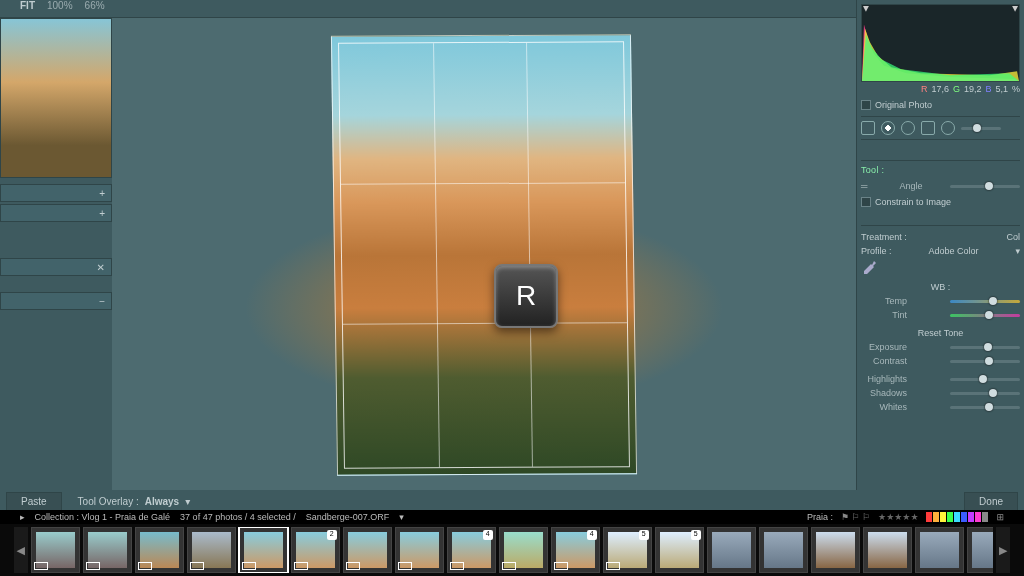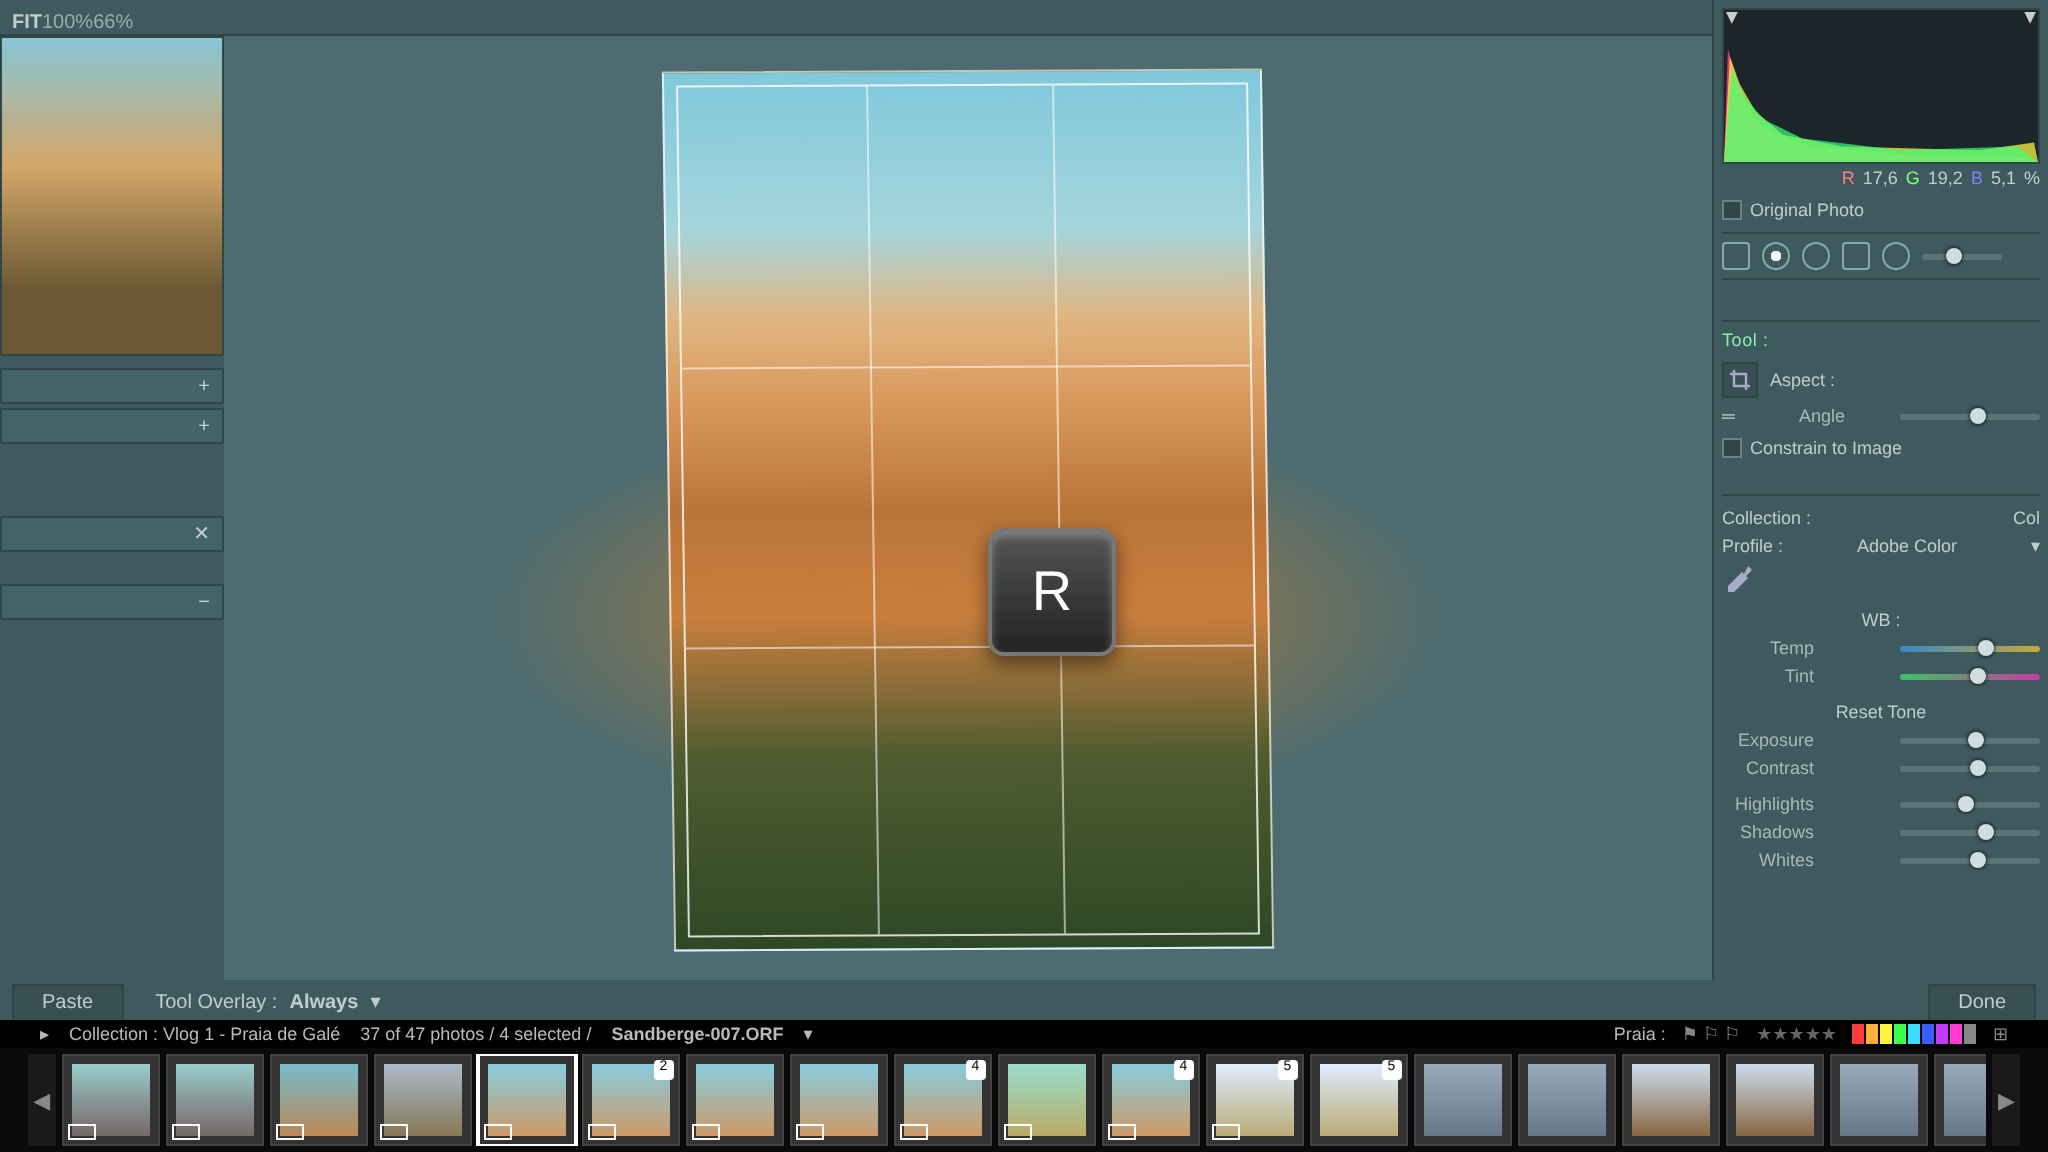--- a/index.html
+++ b/index.html
@@ -1,17 +1,17 @@
 <!DOCTYPE html>
 <html><head>
 <meta charset="utf-8">
 <style>
 * { box-sizing: border-box; margin: 0; padding: 0; font-family: -apple-system, "Segoe UI", sans-serif; }
 body { width: 1024px; height: 576px; background: #3e5a5f; color: #c0cdd0; font-size: 10px; overflow: hidden; position: relative; }
-.toolbar { height: 18px; display: flex; align-items: flex-end; padding: 0 6px; background: #3e5a5f; border-bottom: 1px solid #2f4548; }
+.toolbar { height: 18px; display: flex; align-items: flex-start; padding: 0 20px; background: #3e5a5f; border-bottom: 1px solid #2f4548; gap: 12px; }
 .left-panel { position: absolute; left: 0; top: 18px; width: 112px; height: 474px; background: #3e5a5f; }
 .nav-thumb { width: 112px; height: 160px; background: linear-gradient(180deg,#87c5d6 0%,#d4a76a 40%,#6b5832 80%); border: 1px solid #2f4548; }
 .pane-strip { margin-top: 6px; }
 .pane-btn { height: 18px; background: #42636a; border: 1px solid #2f4548; display: flex; align-items: center; justify-content: flex-end; padding: 0 6px; margin-bottom: 2px; cursor: pointer; }
 .canvas-area { position: absolute; left: 112px; top: 18px; right: 168px; height: 474px; background: #4d6b70; display: flex; align-items: center; justify-content: center; overflow: hidden; }
 .glow { position: absolute; width: 520px; height: 220px; background: radial-gradient(ellipse, rgba(255,140,20,0.6) 0%, rgba(255,140,20,0) 65%); top: 180px; }
 .photo { position: relative; width: 300px; height: 440px; transform: rotate(-0.8deg) skewY(0.5deg); border: 1px solid rgba(255,255,255,0.7); overflow: hidden; background: linear-gradient(180deg,#7fc8db 0%,#a5d5dc 18%,#e0b581 28%,#d9975a 38%,#b97538 50%,#c97e3e 62%,#4f5c30 78%,#2e4825 100%); }
 .crop-grid { position: absolute; inset: 6px; border: 1px solid rgba(255,255,255,0.8); }
 .crop-grid::before, .crop-grid::after { content: ""; position: absolute; background: rgba(255,255,255,0.55); }
 .crop-grid::before { left: 0; right: 0; top: 33%; height: 1px; box-shadow: 0 calc(100% + 0px) 0 rgba(255,255,255,0.55); }
@@ -127,43 +127,35 @@
     <div class="ticon"></div>
     <div class="ticon circ"></div>
     <div class="slider plain" style="max-width:40px">
         <div class="thumb" style="left:30%"></div>
       </div>
   </div>
 
   <div class="section">
     <div class="sec-head">Tool :</div>
     <div class="ctrl-row">
-      <div class="dd-icon">
-          <svg width="12" height="12" viewBox="0 0 12 12">
-            <path d="M3 1v8h8M1 3h8v8" stroke="#aac" stroke-width="1.2" fill="none"></path>
-          </svg>
-        </div>
-      <span style="flex:1">Aspect :</span>
-    </div>
-    <div class="ctrl-row">
       <span style="width:18px">═</span>
       <span class="label" style="width:30px;text-align:left">Angle</span>
       <div class="slider plain">
           <div class="thumb" style="left:50%"></div>
         </div>
     </div>
     <div class="opt-row">
         <div class="checkbox"></div>
         <span>Constrain to Image</span>
       </div>
   </div>
 
   <div class="section" style="margin-top:14px">
     <div class="ctrl-row">
-        <span>Collection :</span>
+        <span>Treatment :</span>
         <span>Col</span>
       </div>
     <div class="ctrl-row">
         <span>Profile :</span>
         <span>Adobe Color</span>
         <span>▾</span>
       </div>
     <svg class="eyedropper" viewBox="0 0 16 16">
         <path d="M13 1l2 2-3 3 1 1-7 7H3v-3l7-7 1 1z" fill="#aac"></path>
       </svg>
@@ -226,21 +218,21 @@
     <span>▾</span>
   </div>
   <button class="btn">Done</button>
 </div>
 
 <div class="status-strip">
   <div style="display:flex;gap:10px;align-items:center">
     <span>▸</span>
     <span>Collection : Vlog 1 - Praia de Galé</span>
     <span>37 of 47 photos / 4 selected /</span>
-    <span style="font-weight:700">Sandberge-007.ORF</span>
+    <span style="font-weight:400">Sandberge-007.ORF</span>
     <span>▾</span>
   </div>
   <div style="display:flex;gap:8px;align-items:center">
     <span>Praia :</span>
     <span style="color:#888">⚑ ⚐ ⚐</span>
     <span style="color:#666">★★★★★</span>
     <div class="filter-swatches" id="swatches">
         <div class="sw grp" style="background: rgb(255, 59, 59);"></div>
         <div class="sw grp" style="background: rgb(255, 176, 59);"></div>
         <div class="sw grp" style="background: rgb(255, 242, 59);"></div>

